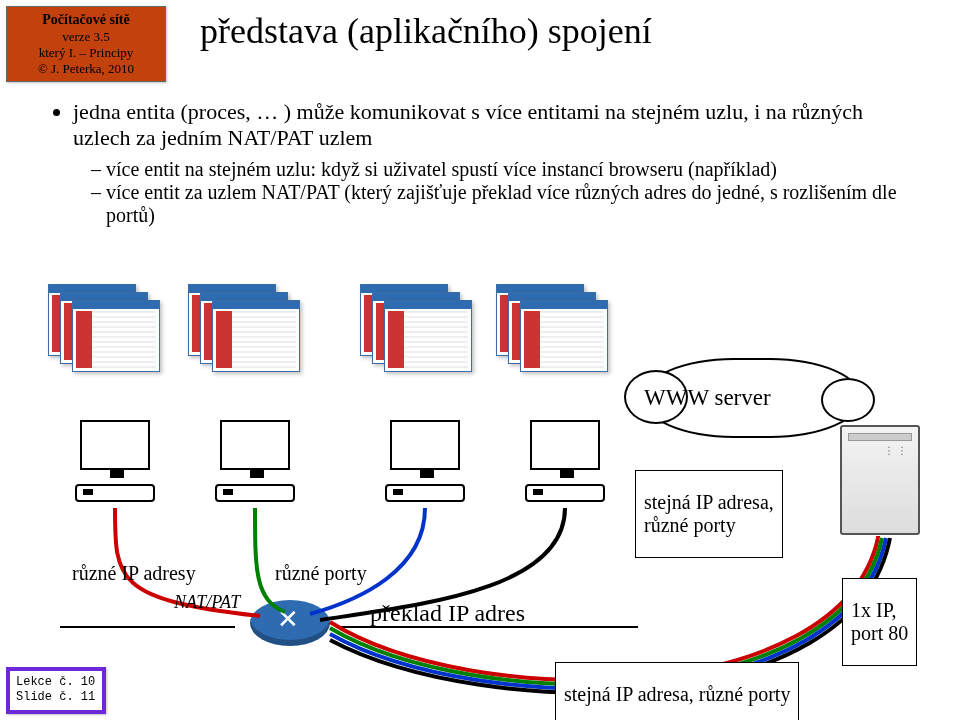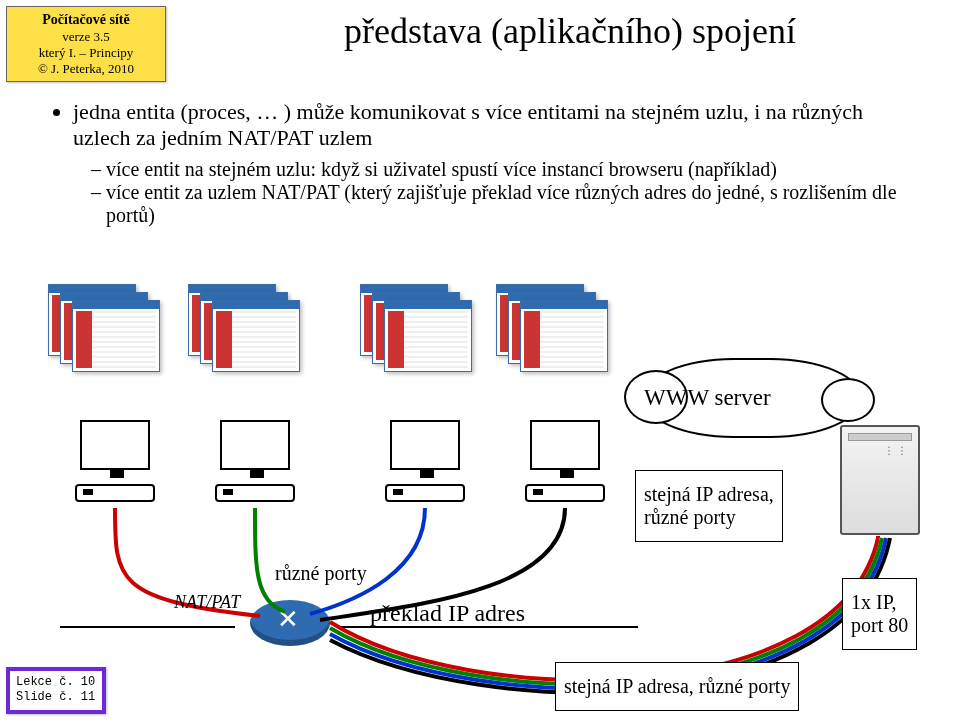--- a/index.html
+++ b/index.html
@@ -15,29 +15,29 @@
   }
   .header-box {
     position: absolute;
     top: 6px; left: 6px;
     width: 160px;
     border: 1px solid #666;
     padding: 4px;
     font-size: 13px;
     text-align: center;
     line-height: 1.25;
-    background: #fde047;
+    background: #c2410c;
     box-shadow: 1px 1px 2px rgba(0,0,0,0.25);
   }
   .header-box .bold { font-weight: bold; font-size: 14px; }
   .title {
     position: absolute;
     top: 10px; left: 200px; right: 20px;
     font-size: 36px;
-    text-align: center;
+    text-align: left;
     font-family: "Times New Roman", serif;
   }
   .bullets {
     position: absolute;
     top: 92px; left: 40px; right: 30px;
     font-size: 22px;
     font-family: "Times New Roman", serif;
   }
   .bullets ul { margin: 7px; padding-left: 26px; }
   .bullets > ul > li { list-style-type: disc; margin-bottom: 4px; }
@@ -74,21 +74,21 @@
     border: 2px solid #000;
     background: #fff;
     border-radius: 50%;
   }
   .cloud::before { width: 60px; height: 50px; left: -20px; top: 10px; }
   .cloud::after  { width: 50px; height: 40px; right: -15px; top: 18px; }
   .label-box {
     position: absolute;
     border: 1px solid #000;
     background: #fff;
-    padding: 12px 8px;
+    padding: 20px 8px;
     font-size: 20px;
     line-height: 1.15;
   }
   .plain-label {
     position: absolute;
     font-size: 20px;
   }
   .pc {
     position: absolute;
     width: 90px; height: 85px;
@@ -271,20 +271,21 @@
   </svg>
 
   <div class="label-box" style="top:200px;left:635px; white-space:pre-line">stejná IP adresa,
 různé porty</div>
 
   <div class="label-box" style="top:308px;left:842px; white-space:pre-line">1x IP,
 port 80</div>
 
   <div class="label-box" style="top:392px;left:555px">stejná IP adresa, různé porty</div>
 
+  <div class="plain-label" style="top:292px;left:72px">různé IP adresy</div>
 
   <div class="plain-label" style="top:292px;left:275px">různé porty</div>
 
   <div class="plain-label" style="top:322px;left:174px;font-style:italic;font-size:18px">NAT/PAT</div>
 
   <div class="plain-label" style="top:330px;left:370px;font-size:24px">překlad IP adres</div>
 
 </div>
 
 <div class="footer-box">

